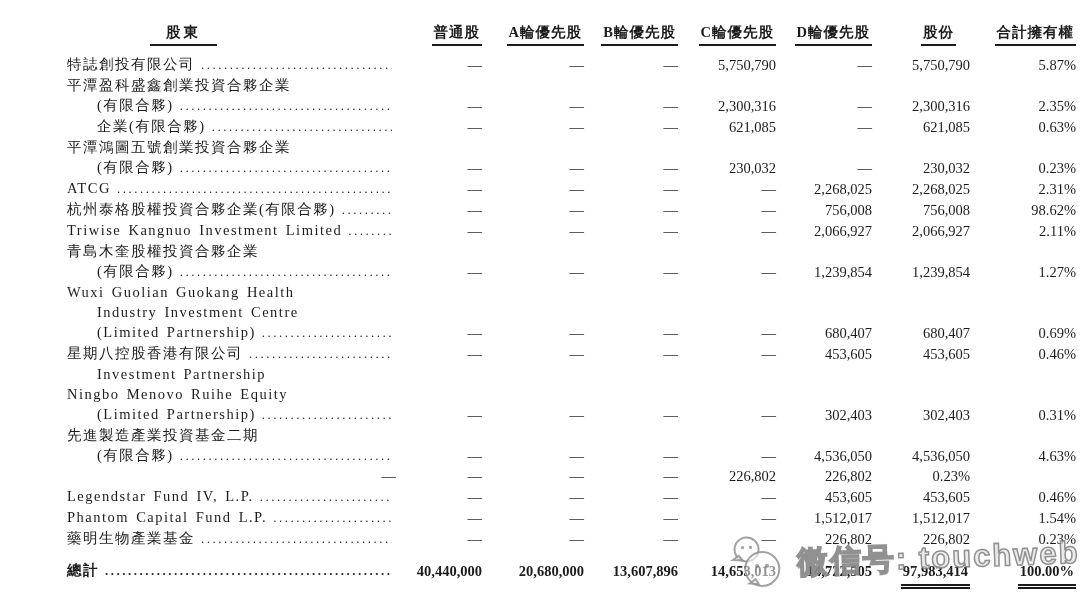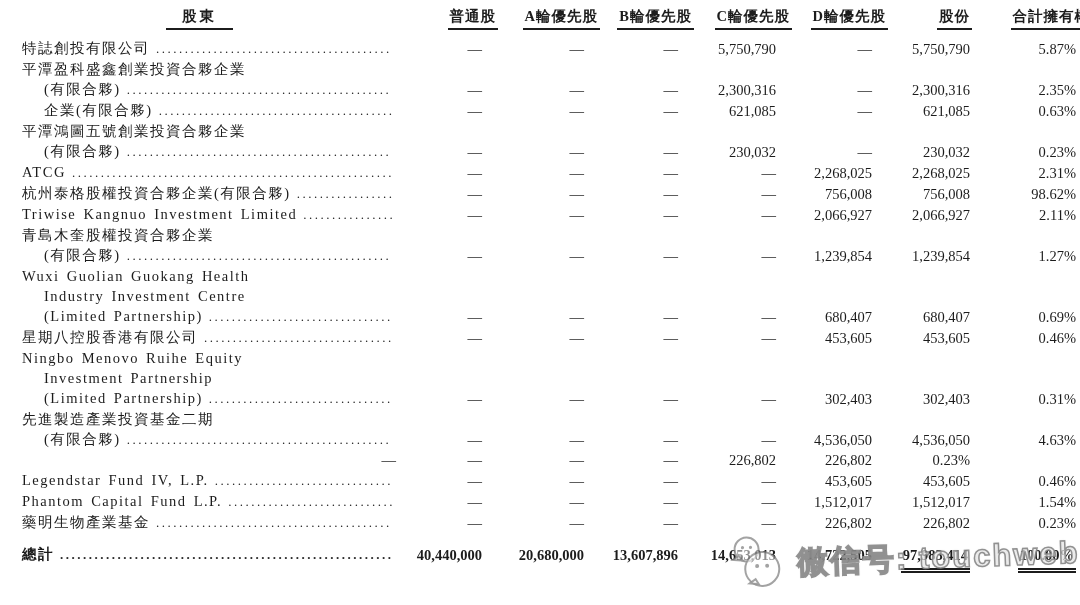--- a/index.html
+++ b/index.html
@@ -12,43 +12,43 @@
     position:relative;
     overflow:hidden;
   }
   .grid-row {
     display:grid;
     grid-template-columns:400px 86px 102px 94px 98px 96px 98px 106px;
     align-items:end;
   }
   .num { text-align:right; padding-right:4px; white-space:nowrap; line-height:20px; }
   
-  .header-row { padding-top:6px; font-weight:bold;margin-left:16px; }
+  .header-row { padding-top:22px; font-weight:bold; }
   .hdr {
     display:inline-block;
     border-bottom:2px solid #1c1c1c;
     padding:0 2px 3px 2px;
     letter-spacing:1px;
     white-space:nowrap;
     line-height:17px;
   }
   .name-hdr-cell { }
   .name-hdr { margin-left:150px; padding:0 16px 3px 16px; letter-spacing:3px; }
   .shares-hdr-pad { margin-right:14px;text-align:right; }
   
   #rows { margin-top:8px; }
-  .name-cell { overflow:hidden; }
+  .name-cell { overflow:hidden;padding-left:45px; }
   .name-line {
     padding-left:22px;
     letter-spacing:1.5px;
     word-spacing:2px;
     white-space:nowrap;
     line-height:20px;
   }
-  .name-line.cont { padding-left:44px; }
+  .name-line.cont { padding-left:44px;margin-left:8px; }
   .name-line.leader { display:flex; align-items:baseline; padding-right:8px; }
   .name-line.leader > span:first-child { flex:0 0 auto; }
   .dots {
     flex:1 1 auto;
     overflow:hidden;
     white-space:nowrap;
     letter-spacing:2.5px;
     margin-left:6px;
     font-size:13px;
     color:#2a2a2a;
@@ -249,22 +249,22 @@
       <div class="num">—</div>
       <div class="num">—</div>
       <div class="num">—</div>
       <div class="num">—</div>
       <div class="num">453,605</div>
       <div class="num">453,605</div>
       <div class="num">0.46%</div>
     </div>
     <div class="grid-row body-row">
       <div class="name-cell">
+        <div class="name-line cont"><span>Investment Partnership</span></div>
         <div class="name-line"><span>Ningbo Menovo Ruihe Equity</span></div>
-        <div class="name-line cont"><span>Investment Partnership</span></div>
         <div class="name-line cont leader">
           <span>(Limited Partnership)</span>
           <span class="dots"></span>
         </div>
       </div>
       <div class="num">—</div>
       <div class="num">—</div>
       <div class="num">—</div>
       <div class="num">—</div>
       <div class="num">302,403</div>

